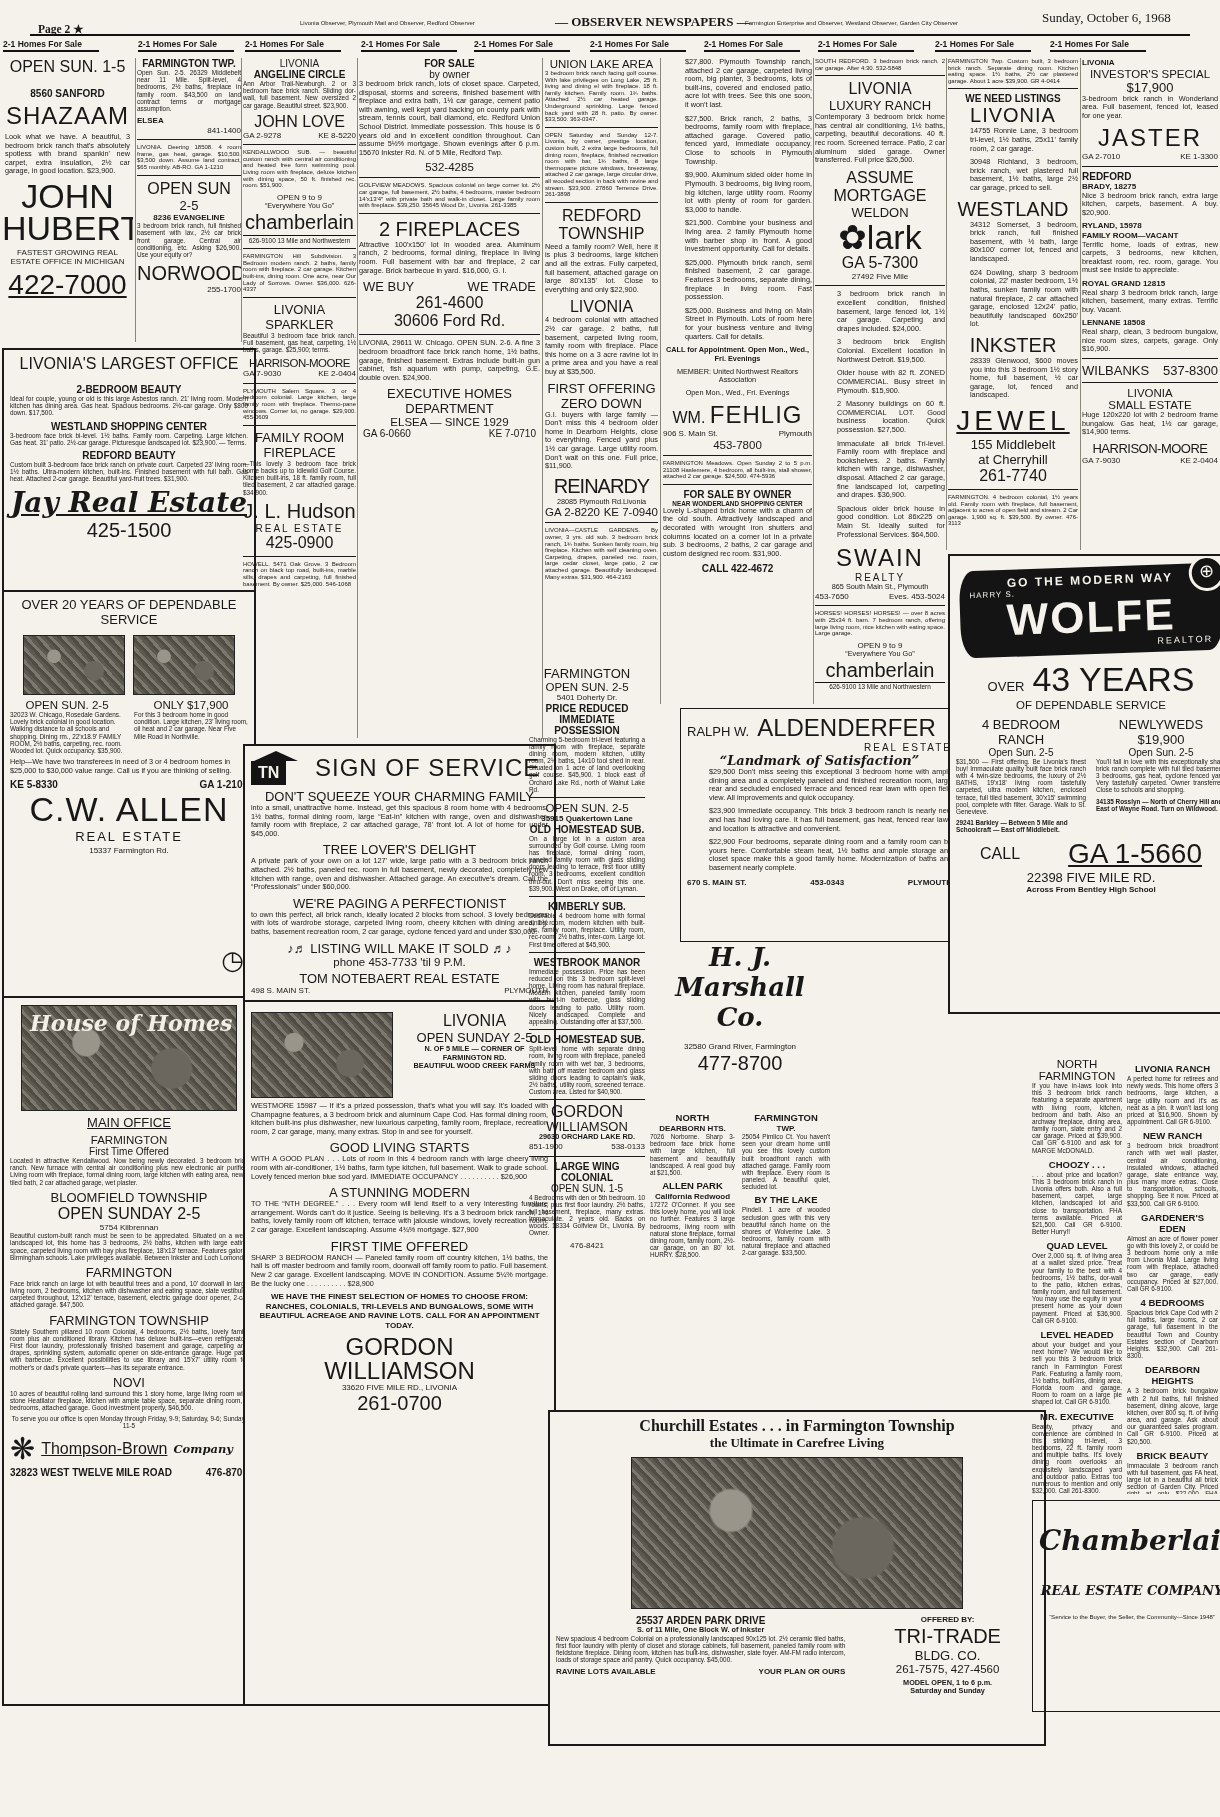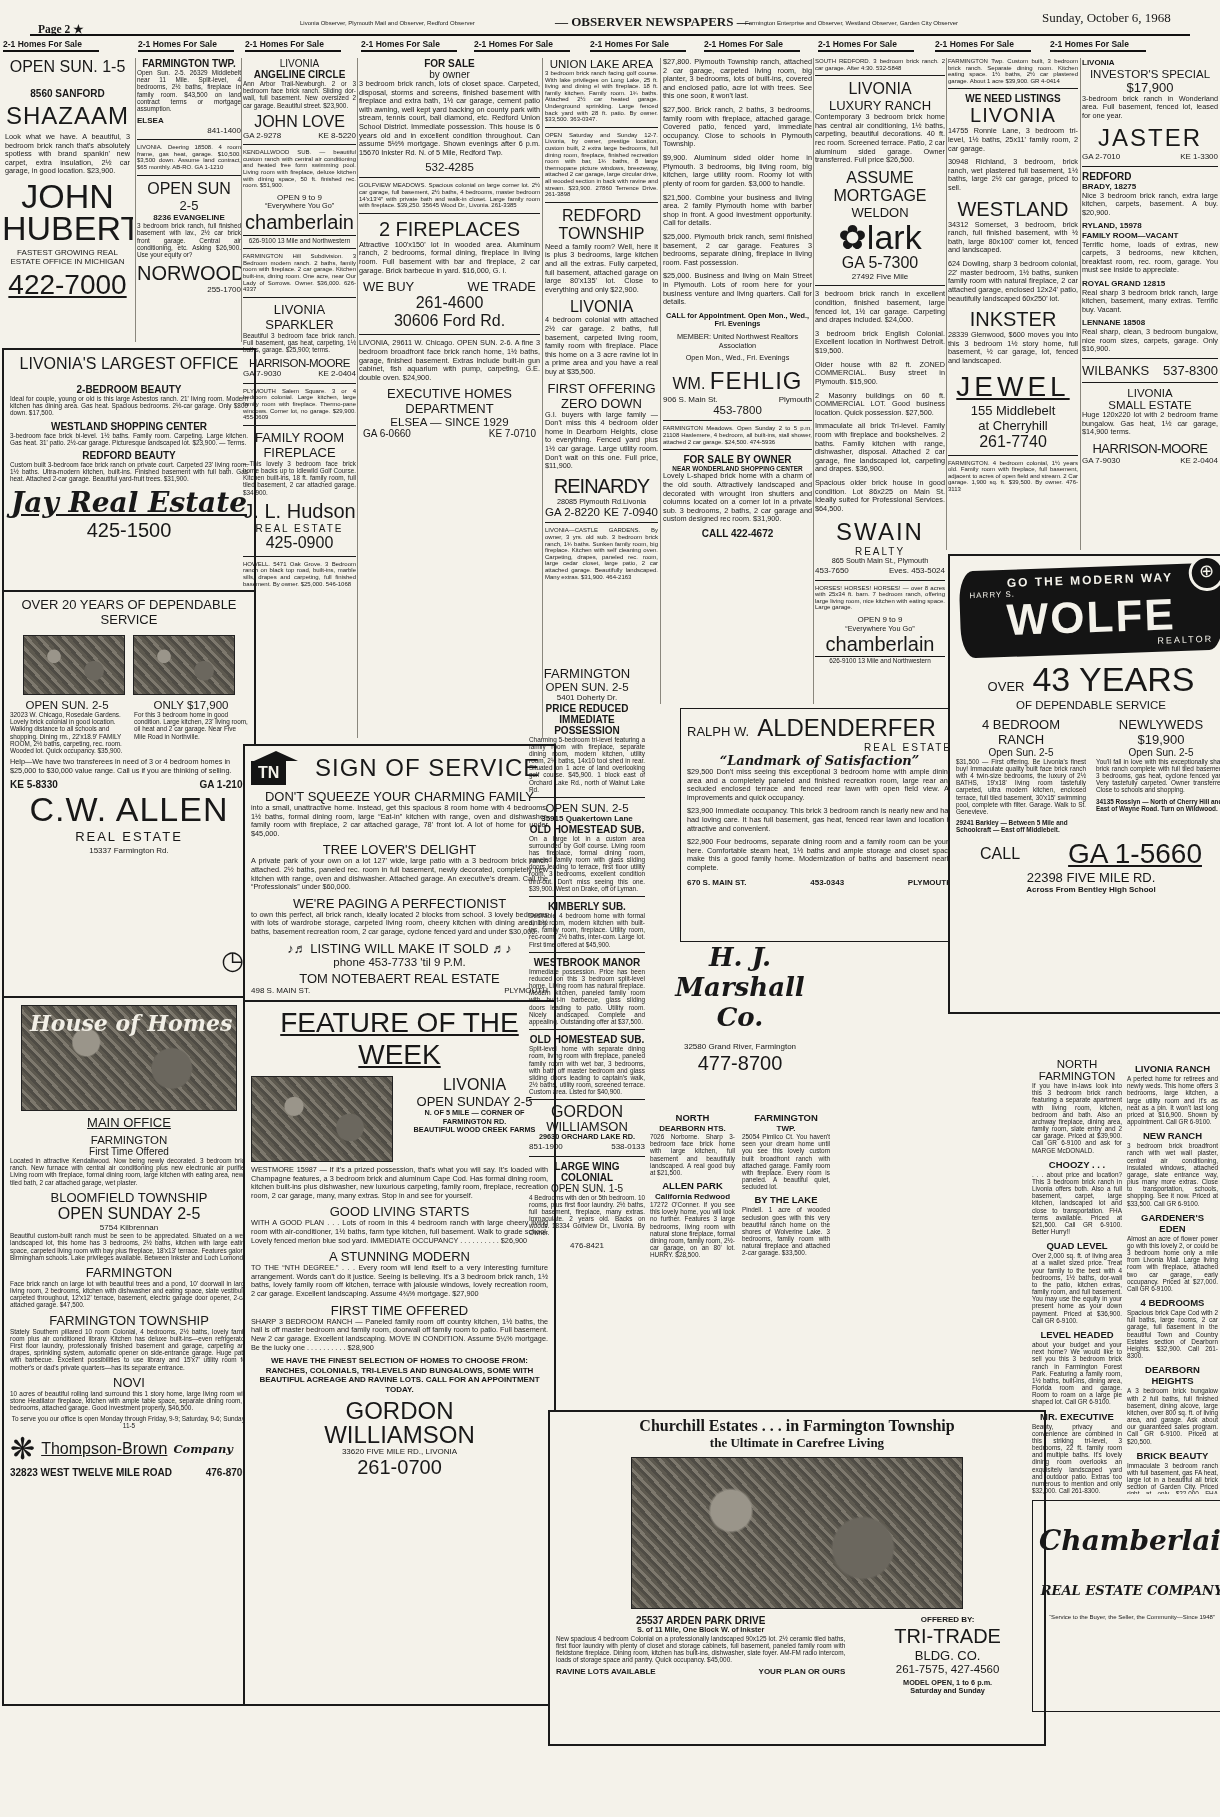--- a/index.html
+++ b/index.html
@@ -23,21 +23,21 @@
   .h16{font-size:16px;}
   .h20{font-size:20px;}
   .h24{font-size:24px;}
   .h28{font-size:28px;text-decoration:underline;}
   .h34{font-size:34px;}
   .bold{font-weight:bold;}
   .serif{font-family:"Liberation Serif",serif;}
   .scr{font-family:"DejaVu Serif",serif;font-style:italic;font-weight:bold;}
   .sp1{letter-spacing:1px;} .sp2{letter-spacing:2px;} .sp4{letter-spacing:4px;}
   p{margin:0 0 4px 0;}
-  .para{margin-bottom:5px;}
+  .para{margin-bottom:5px;margin-left:22px;}
   .rh{font-size:9.5px;font-weight:bold;text-align:center;margin:4px 0 1px;}
   .rh2{font-size:8px;font-weight:bold;text-align:center;}
   .nh{font-size:9.5px;font-weight:bold;text-align:center;margin:5px 0 1px;}
   .adsep{border-top:1.5px solid #1a1a1a;margin-top:4px;padding-top:4px;}
   .vrule{border-left:1px solid #8a877d;}
   .colhead{font-size:8.5px;font-weight:bold;border-bottom:2.5px solid #111;padding-bottom:1px;width:96px;}
   .photo{background:
      radial-gradient(circle at 30% 35%, #9a958a 0 8%, transparent 9%),
      radial-gradient(circle at 70% 60%, #6b675e 0 12%, transparent 13%),
      repeating-linear-gradient(47deg,#4f4c45 0 3px,#7d786d 3px 6px,#5d594f 6px 9px);
@@ -254,21 +254,20 @@
     </div>
     <div class="ctr h11 thin">phone 453-7733 'til 9 P.M.</div>
     <div class="ctr h13 thin" style="margin-top:3px">TOM NOTEBAERT REAL ESTATE</div>
     <div style="display:flex;justify-content:space-between" class="t8">
       <span>498 S. MAIN ST.</span>
       <span>PLYMOUTH</span>
     </div>
   </div>
 
   <div class="abs ad box pad" style="left:243px;top:1000px;width:297px;height:692px">
-    <div class="ctr h28 thin">FEATURE OF THE WEEK</div>
     <div style="display:flex;gap:8px;margin-top:5px">
       <div class="photo" style="width:140px;height:84px;flex:none"></div>
       <div class="ctr" style="flex:1">
         <div class="h16 thin">LIVONIA</div>
         <div class="h13 thin">OPEN SUNDAY 2-5</div>
         <div class="t7 bold">N. OF 5 MILE — CORNER OF FARMINGTON RD.</div>
         <div class="t7 bold">BEAUTIFUL WOOD CREEK FARMS</div>
       </div>
     </div>
     <p class="t7 just" style="margin-top:4px">WESTMORE 15987 — If it's a prized possession, that's what you will say. It's loaded with Champagne features, a 3 bedroom brick and aluminum Cape Cod. Has formal dining room, kitchen built-ins plus dishwasher, new luxurious carpeting, family room, fireplace, recreation room, 2 car garage, many, many extras. Stop in and see for yourself.</p>

